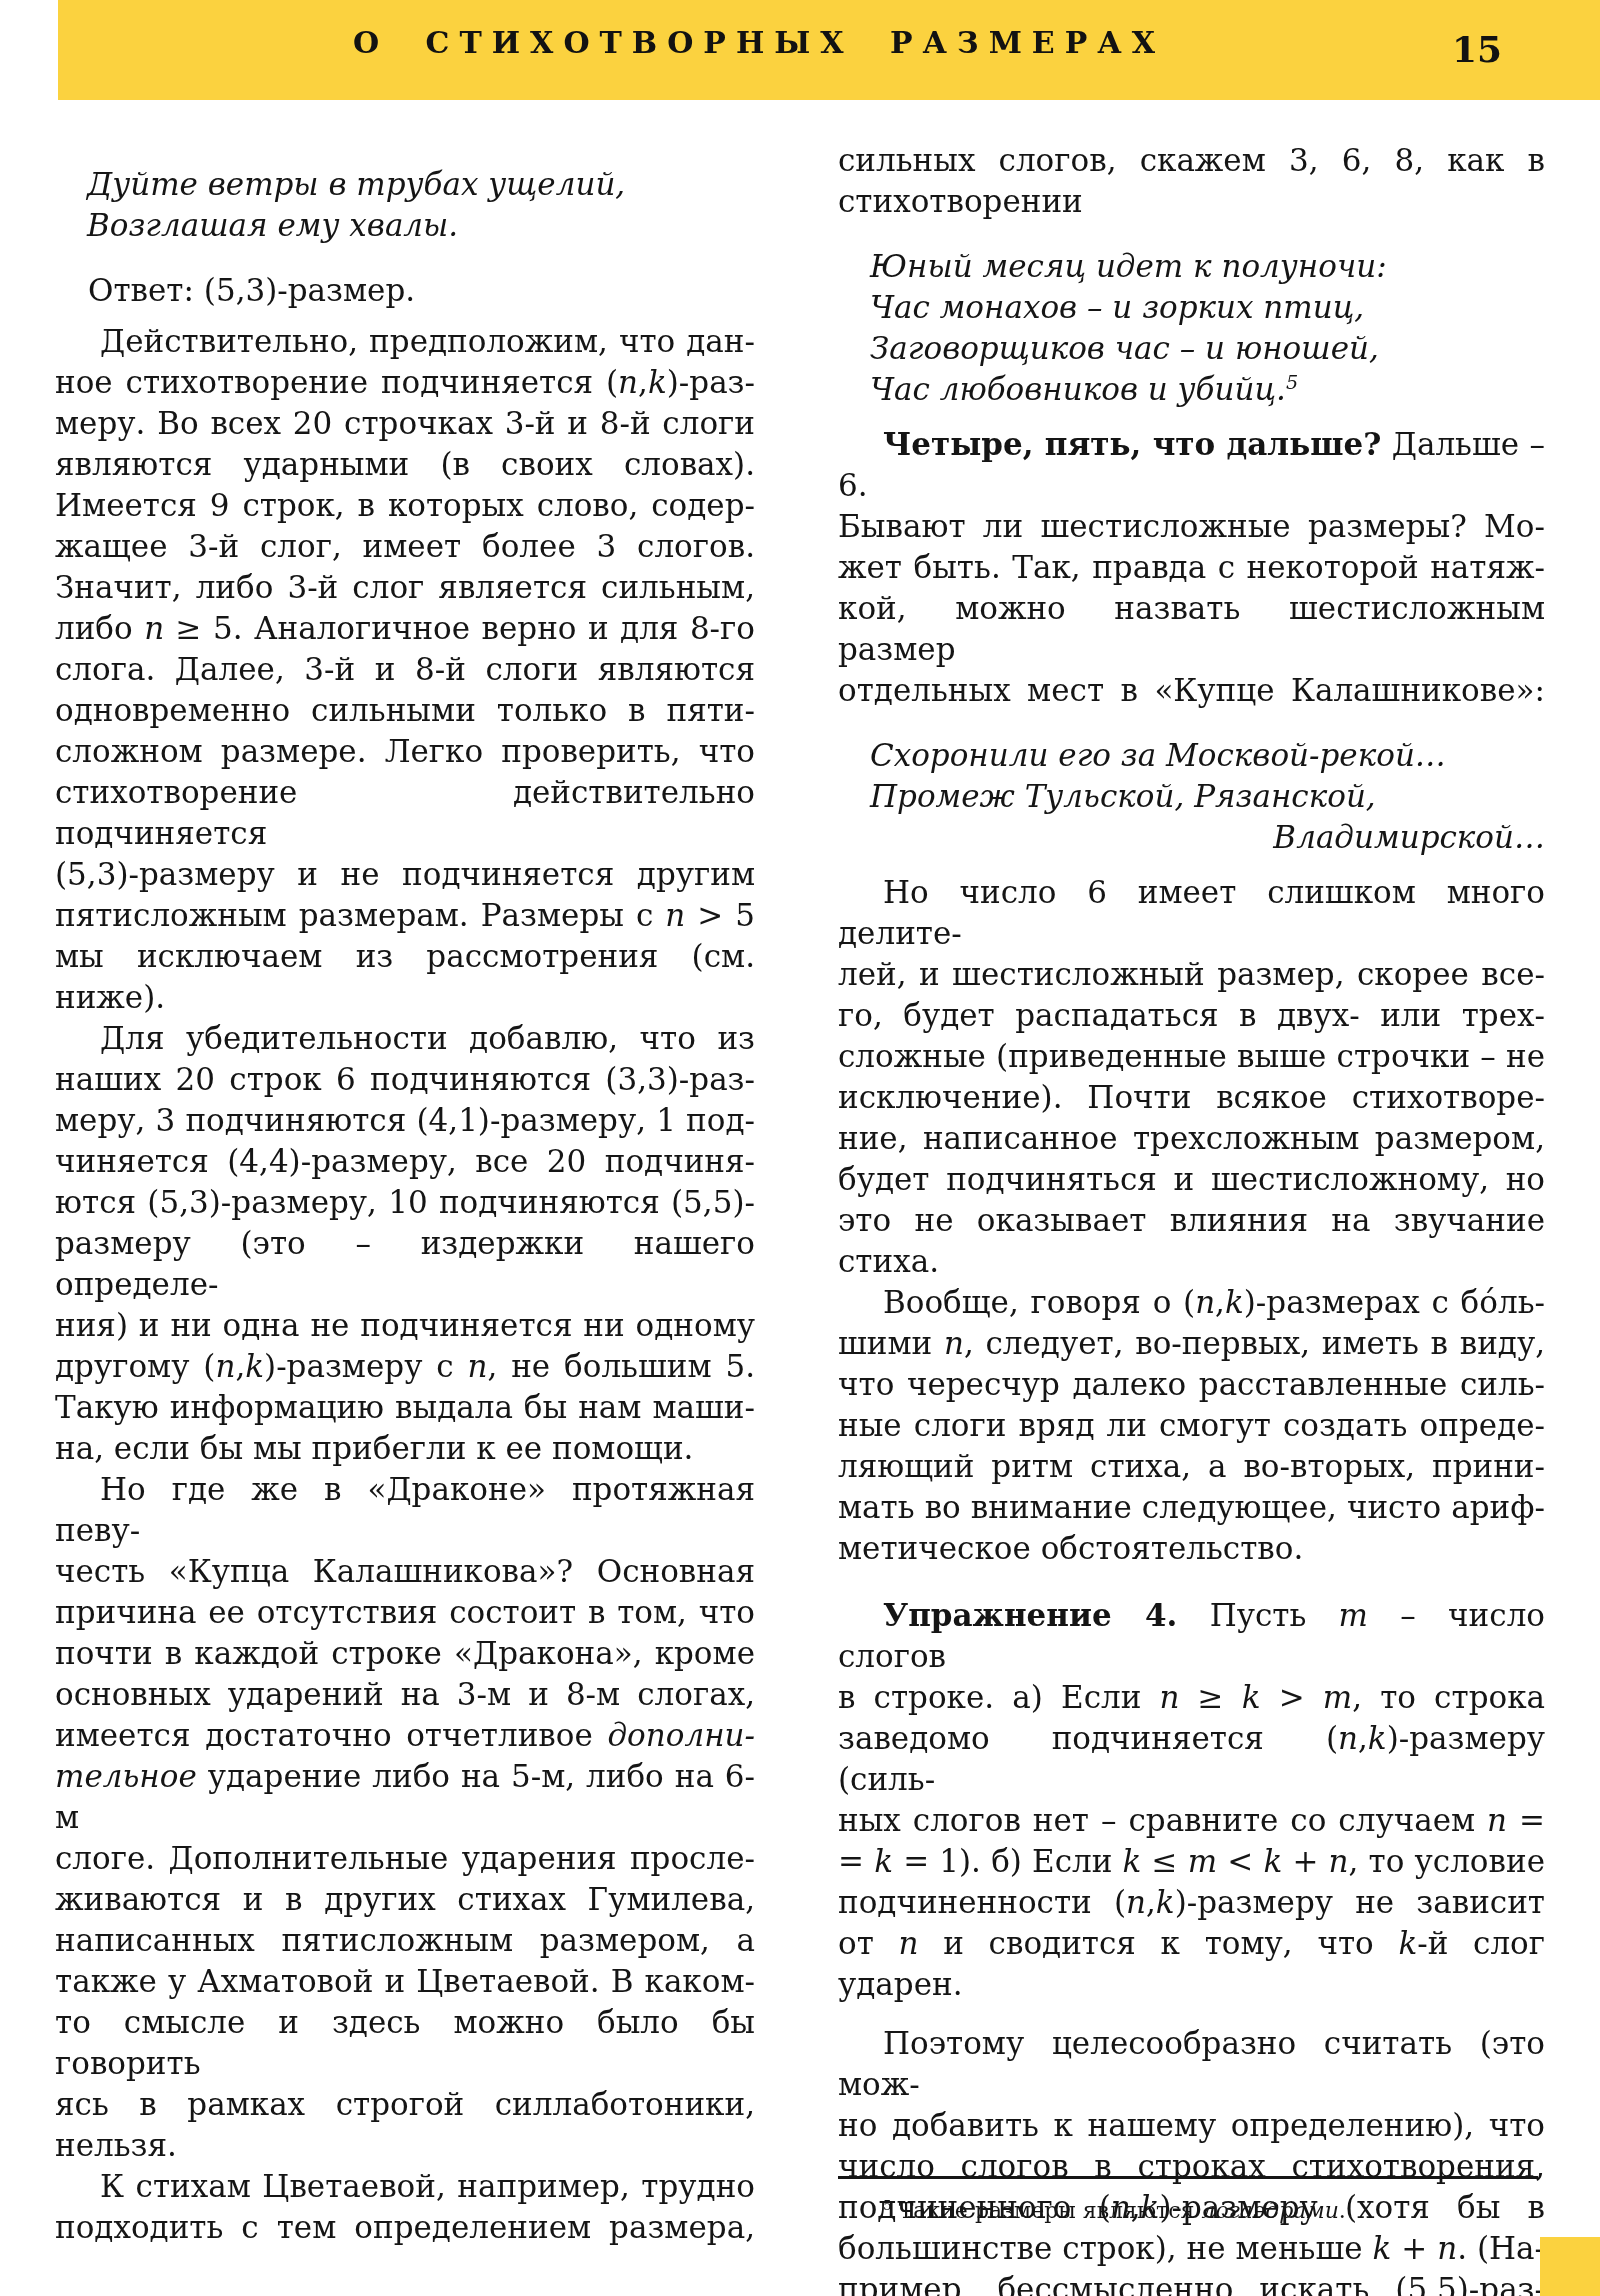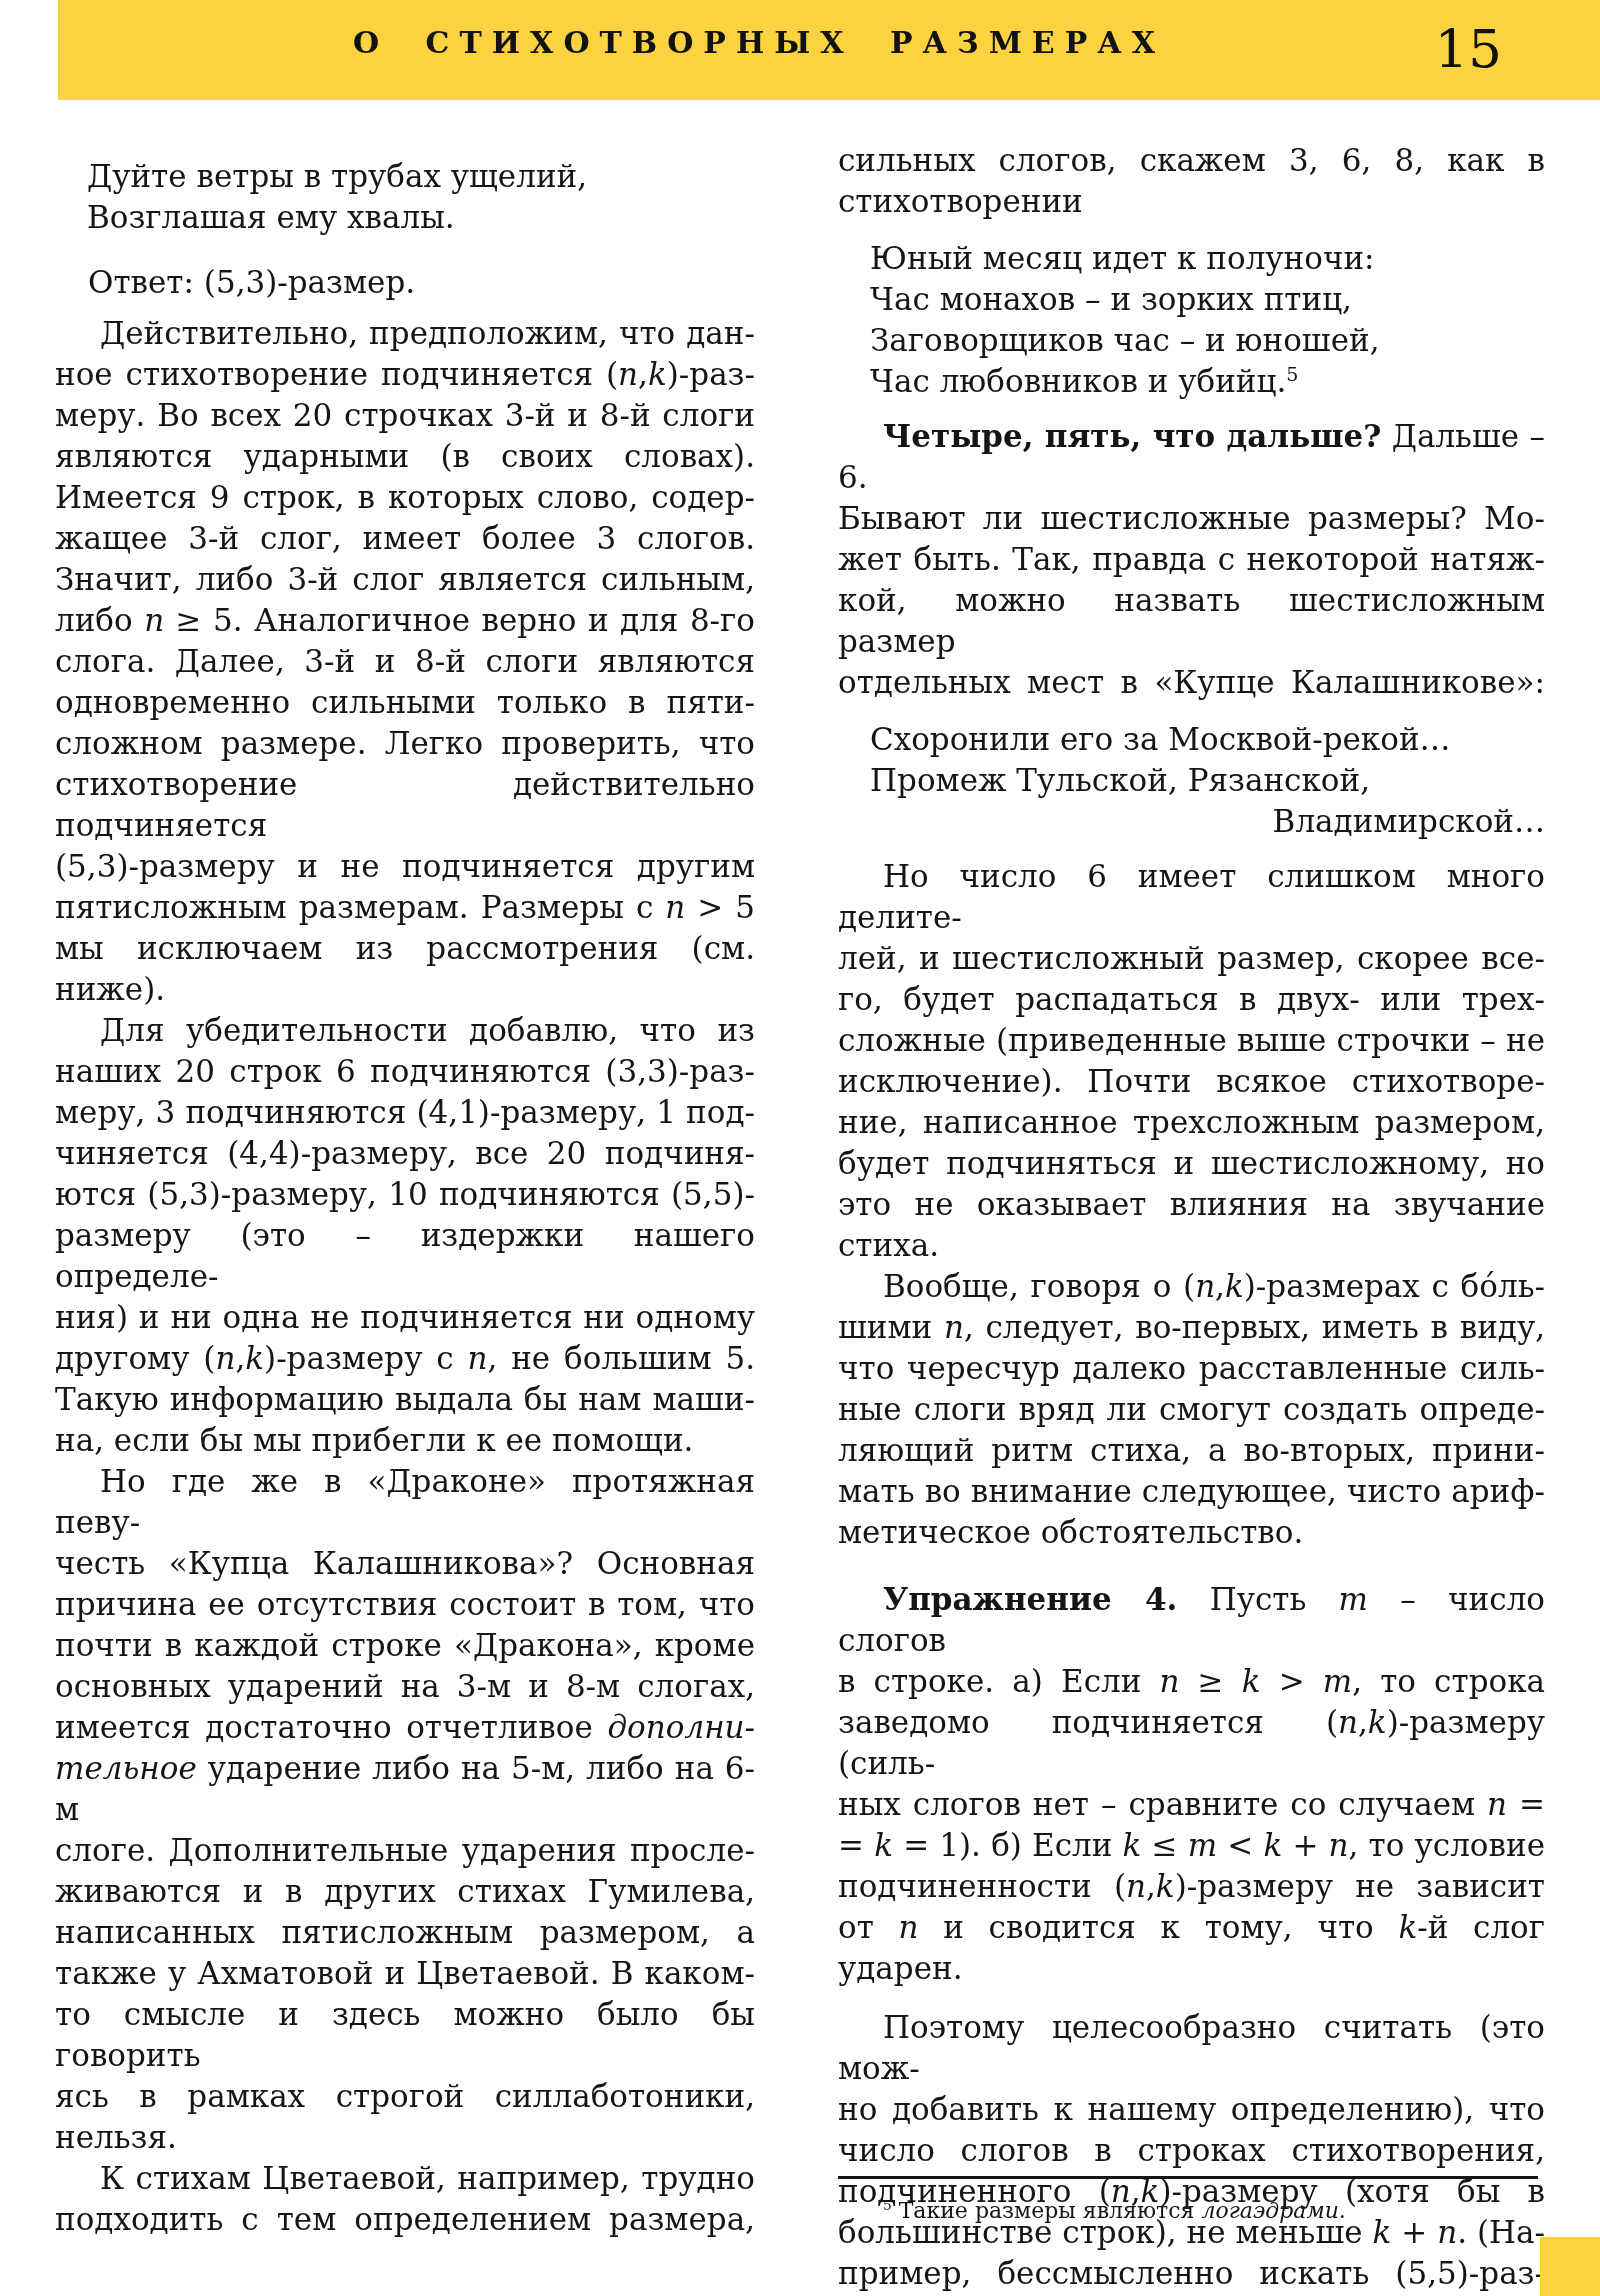--- a/index.html
+++ b/index.html
@@ -14,33 +14,33 @@
     background:#fbd23f;
   }
   .band-title {
     position:absolute; top:0; left:0; right:140px; height:84px;
     display:flex; align-items:center; justify-content:center;
     font-weight:bold; font-size:30px; letter-spacing:10px; word-spacing:16px;
     color:#121212; white-space:nowrap;
   }
   .page-num {
     position:absolute; right:98px; top:50%; transform:translateY(-52%);
-    font-weight:normal; font-size:53px; color:#121212;
+    font-weight:bold; font-size:36px; color:#121212;
   }
   
   .col { position:absolute; top:140px; font-size:31px; line-height:41px; }
   #col-left  { left:55px;  width:700px; }
   #col-right { left:838px; width:707px; }
   .block { margin:0; }
   .line { min-height:41px; text-align:left; }
   .line.j { text-align:justify; text-align-last:justify; text-justify:inter-word; }
   .line.right { text-align:right; }
   .para .line.first { text-indent:45px; }
   .para.noindent .line.first { text-indent:0; }
-  .verse { padding-left:32px; margin-top:16px; margin-bottom:14px; }
+  .verse { font-style:italic; padding-left:32px; margin-top:24px; margin-bottom:14px; }
   .plain { padding-left:33px; margin-top:24px; margin-bottom:10px; }
   .sp-md { margin-top:18px; }
   .sp-lg { margin-top:26px; }
   sup { font-size:0.62em; vertical-align:super; line-height:0; }
   i { font-style:italic; }
   b { font-weight:bold; }
   
   .footnote { position:absolute; left:838px; top:2176px; width:707px; font-size:22px; line-height:40px; }
   .footnote-rule { width:700px; border-top:3px solid #151515; }
   .footnote-text { margin-top:12px; padding-left:45px; }

